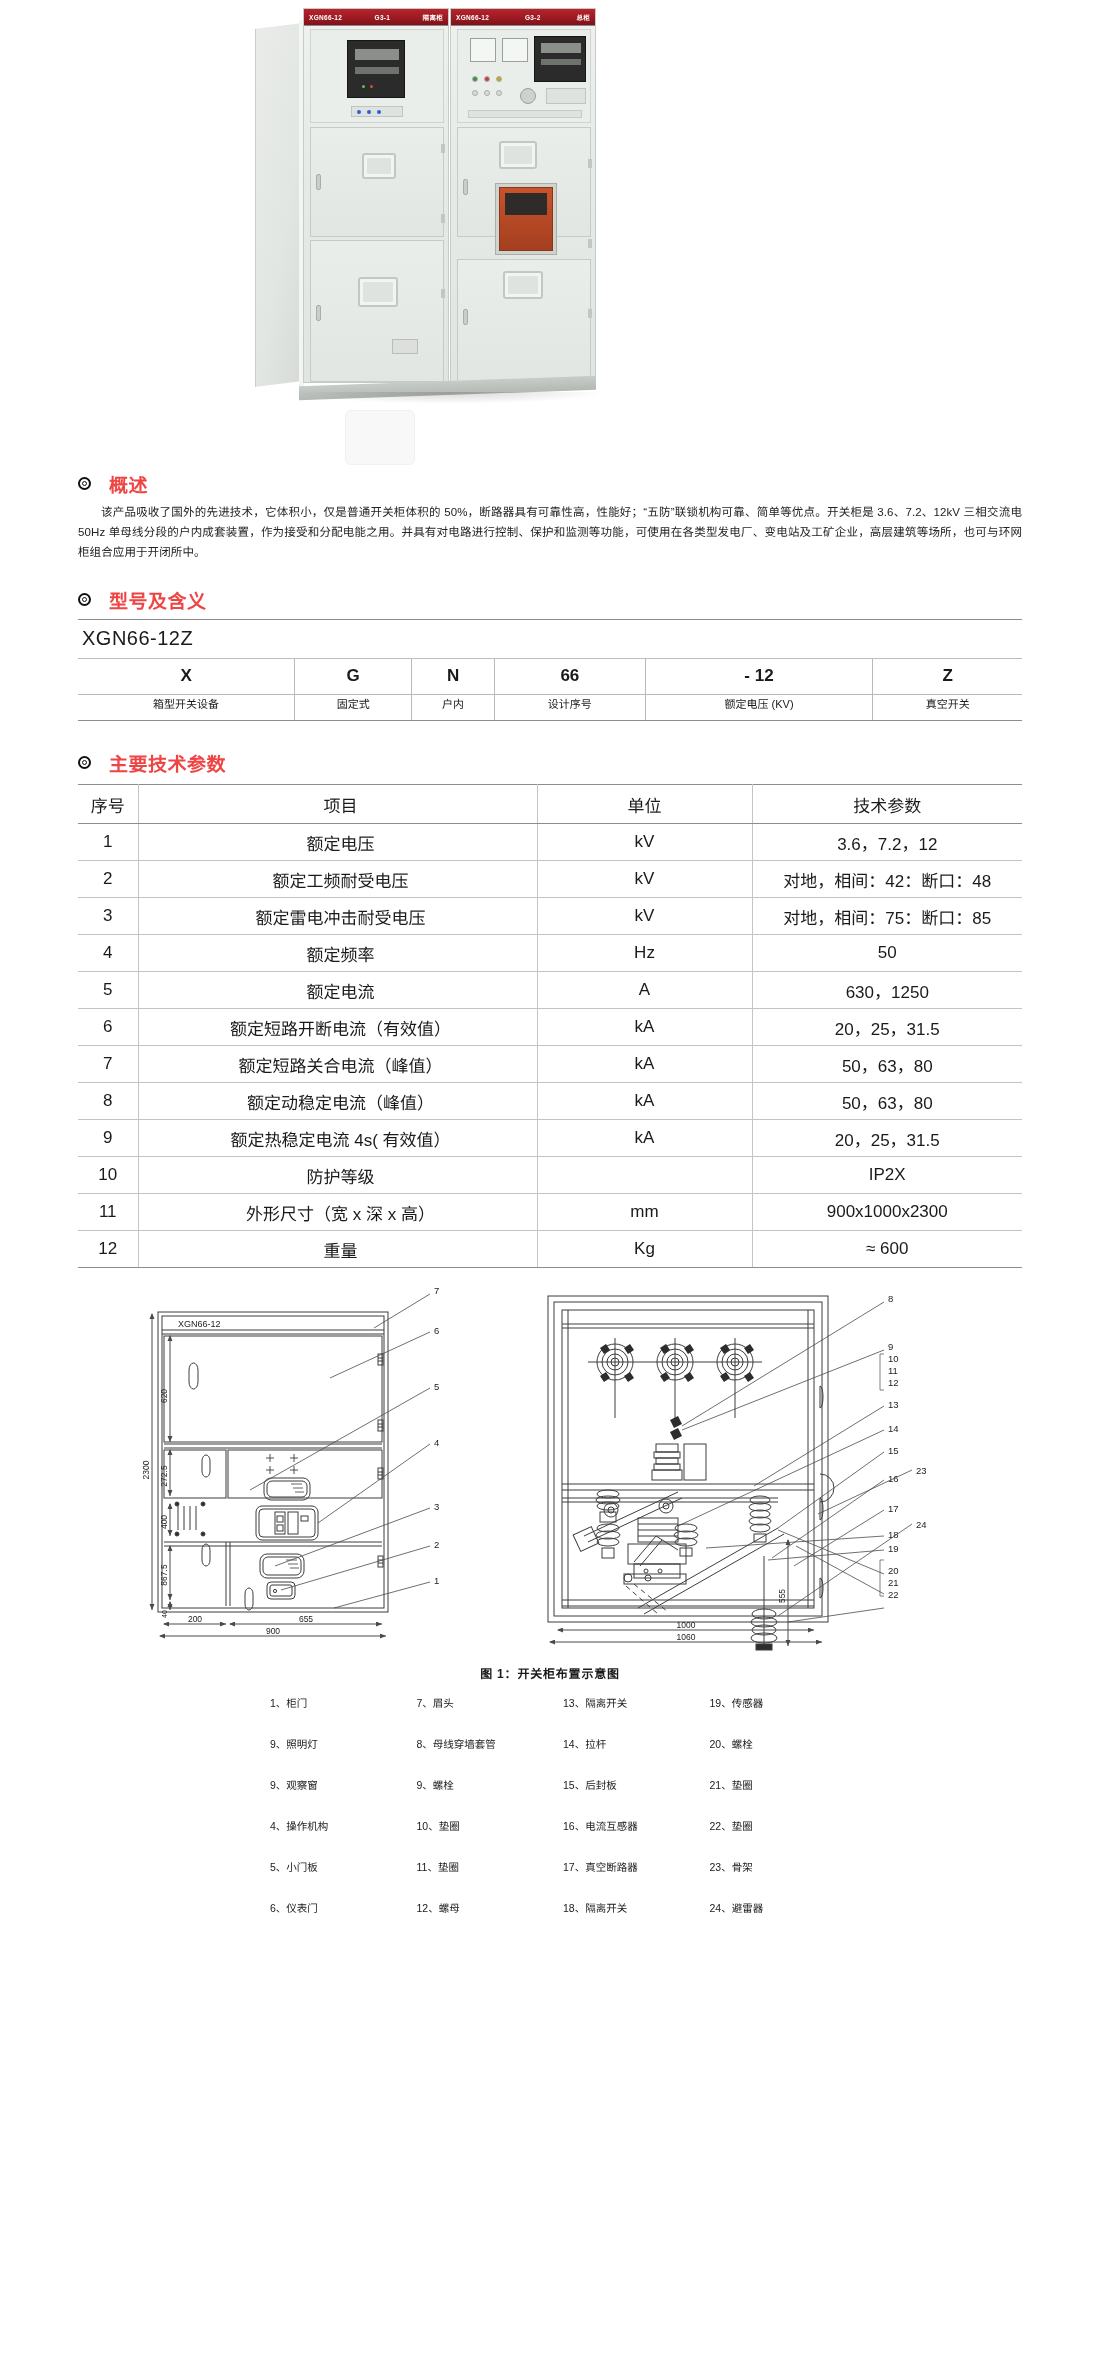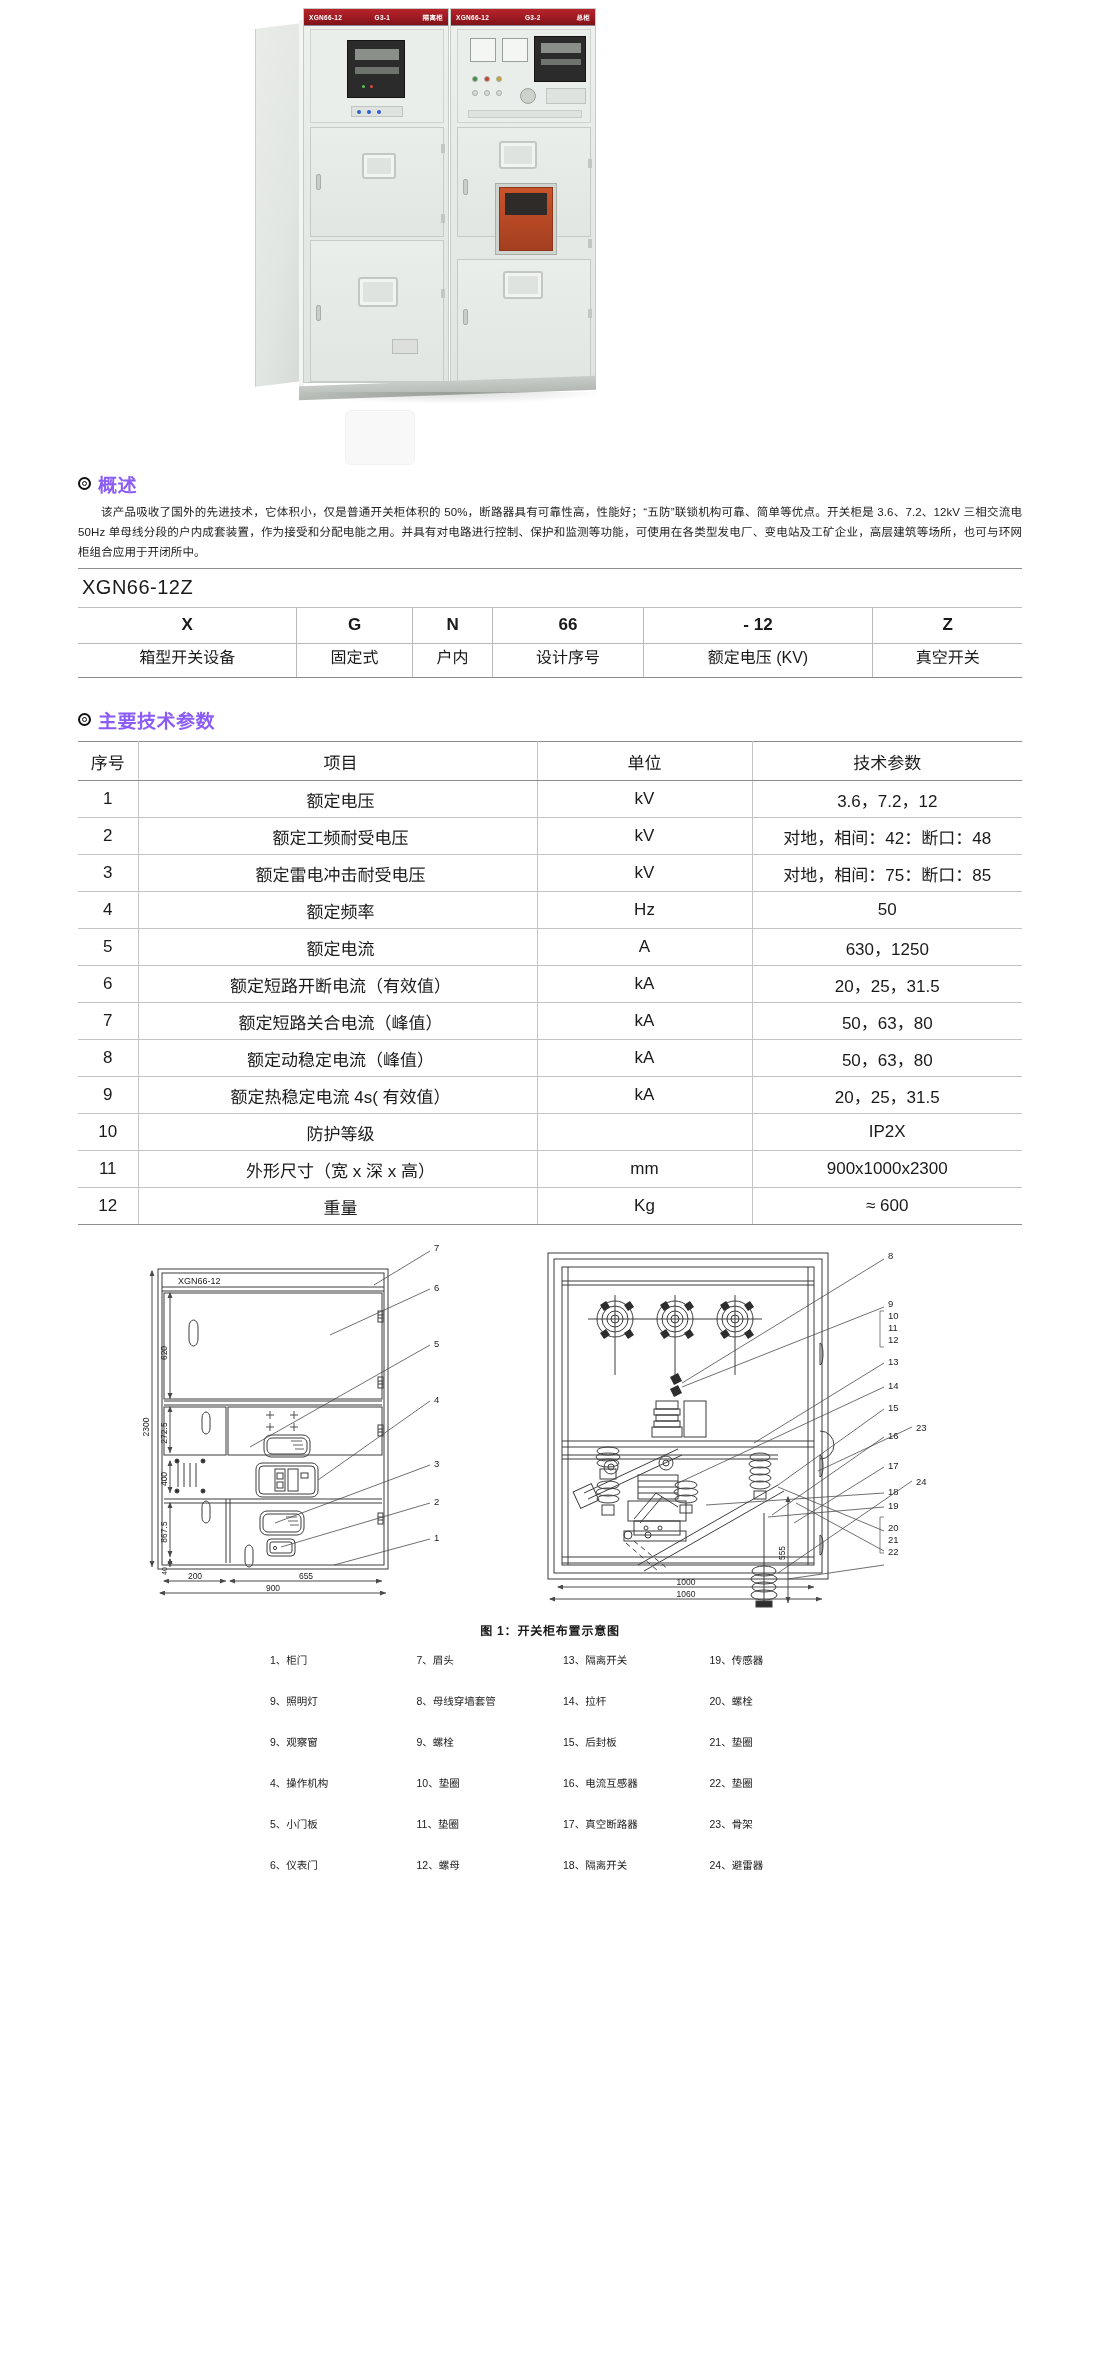--- a/index.html
+++ b/index.html
@@ -97,22 +97,22 @@
     position:absolute; left:345px; top:410px; width:70px; height:55px;
     background:#f7f8f7; border:1px solid #f0f1f0; border-radius:6px;
   }
 
   
   .content{ position:absolute; left:0; top:470px; width:1100px; }
   .page-pad{ padding:0 78px; }
 
   h2.sec{
     font-size:19px; font-weight:bold; margin:0 0 6px 0;
-    letter-spacing:.5px; color:#8b5cf6;
-    display:flex; align-items:center; gap:7px;
+    letter-spacing:.5px; color:#ef4444;
+    display:flex; align-items:center; gap:18px;
   }
   .ring{
     display:inline-block; width:13px;height:13px;border-radius:50%;
     border:2px solid #111; position:relative; flex:0 0 auto;
   }
   .ring::after{
     content:""; position:absolute; inset:2px; border-radius:50%;
     border:1px solid #111;
   }
   p.body{
@@ -130,21 +130,21 @@
   table.grid{ width:100%; border-collapse:collapse; }
   table.model td{
     border-right:1px solid #b9b9b9;
     text-align:center; padding:6px 2px;
   }
   table.model tr.r1 td{
     font-size:17px; font-weight:bold; border-bottom:1px solid #b9b9b9;
     padding:7px 2px 8px;
   }
   table.model tr.r2 td{
-    font-size:16px; padding:0 2px 9px;
+    font-size:11px; padding:0 2px 9px;
     border-bottom:1.6px solid #8d8d8d;
   }
   table.model td:last-child{ border-right:none; }
 
   
   table.spec{ width:100%; border-collapse:collapse; margin-top:8px; }
   table.spec th, table.spec td{
     border-bottom:1px solid #c4c4c4;
     font-size:17px; font-weight:normal; padding:5.5px 4px;
   }
@@ -275,20 +275,24 @@
 
 <div class="content">
   <div class="page-pad">
 
     <h2 class="sec">
       <span class="ring"></span>
       <span>概述</span>
     </h2>
     <p class="body">该产品吸收了国外的先进技术，它体积小，仅是普通开关柜体积的 50%，断路器具有可靠性高，性能好；“五防”联锁机构可靠、简单等优点。开关柜是 3.6、7.2、12kV 三相交流电 50Hz 单母线分段的户内成套装置，作为接受和分配电能之用。并具有对电路进行控制、保护和监测等功能，可使用在各类型发电厂、变电站及工矿企业，高层建筑等场所，也可与环网柜组合应用于开闭所中。</p>
 
+    <h2 class="sec" style="margin-top:24px;">
+      <span class="ring"></span>
+      <span>型号及含义</span>
+    </h2>
     <div class="model-wrap">
       <div class="model-title">XGN66-12Z</div>
       <table class="grid model">
         <tbody>
           <tr class="r1">
             <td>X</td>
             <td>G</td>
             <td>N</td>
             <td>66</td>
             <td>- 12</td>

